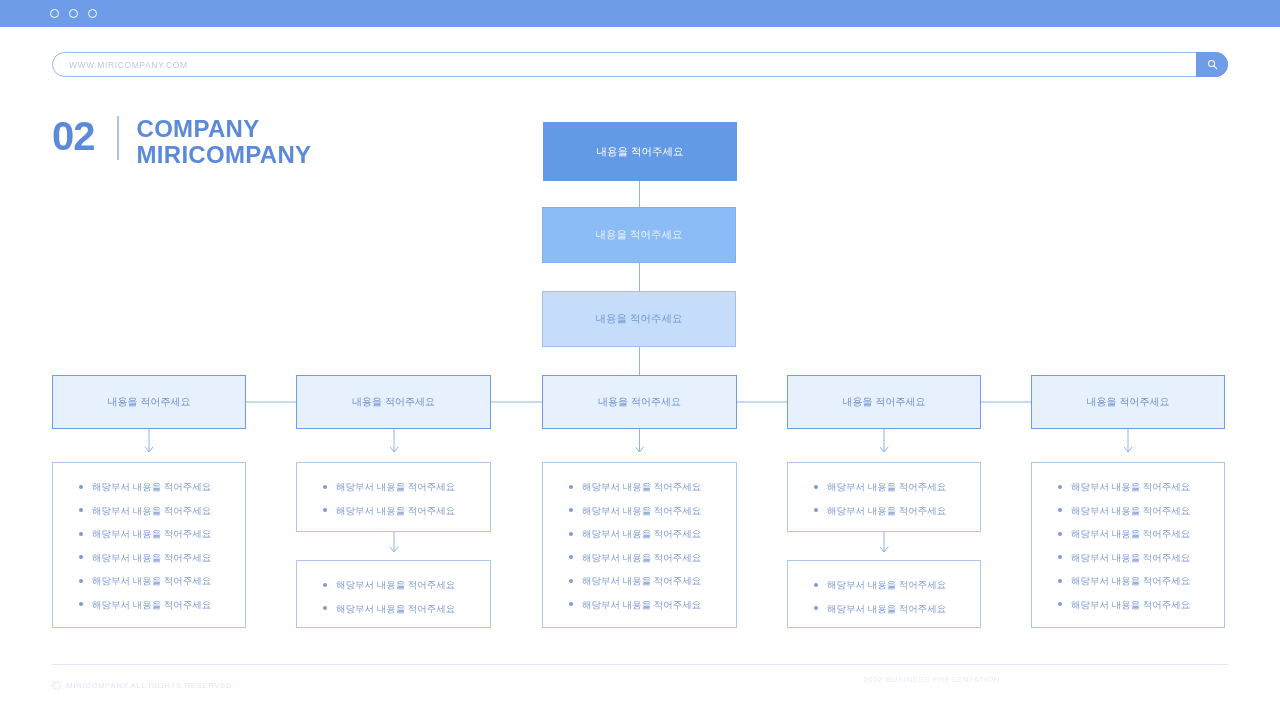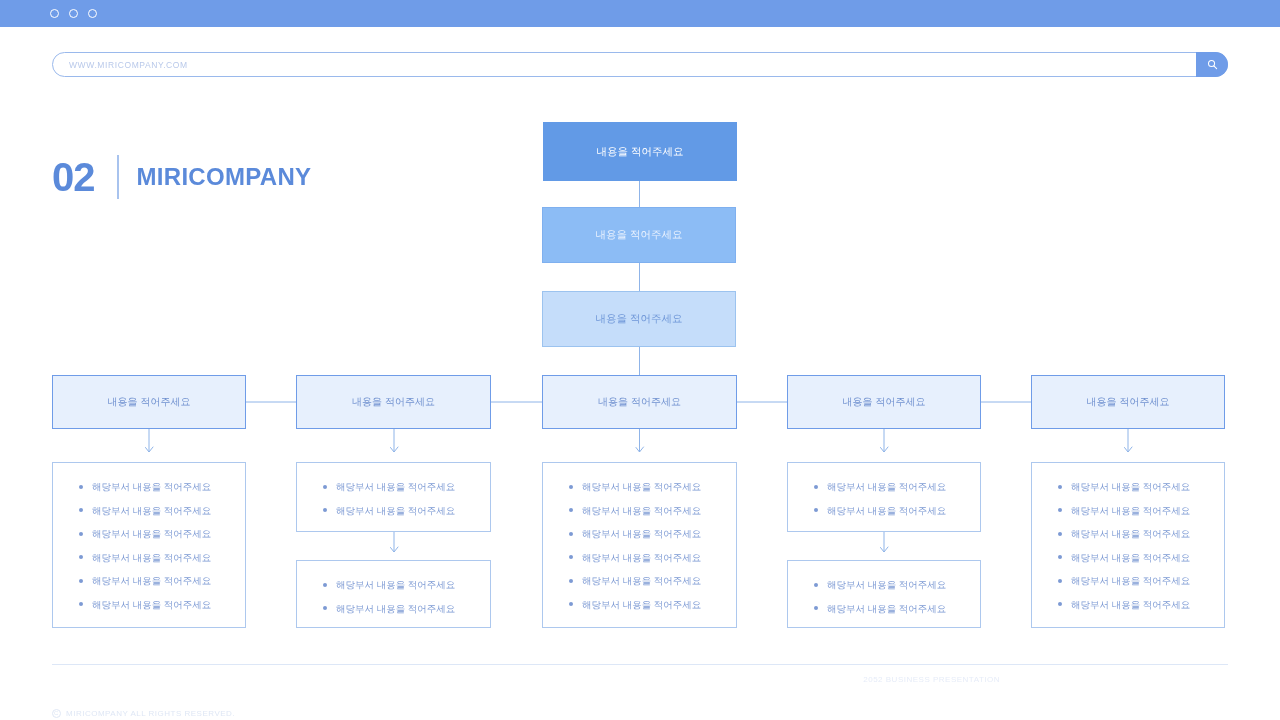--- a/index.html
+++ b/index.html
@@ -51,21 +51,21 @@
     width: 32px; height: 25px;
     background: #6f9ce8;
     border-radius: 0 13px 13px 0;
     display: flex; align-items: center; justify-content: center;
     cursor: pointer;
   }
 
   
   .title-block {
     position: absolute; left: 52px; top: 116px;
-    display: flex; align-items: center; margin-top: 39px;
+    display: flex; 
   }
   .title-num {
     font-size: 40px; font-weight: bold; color: #5b8ada;
     letter-spacing: -1px; line-height: 1;
   }
   .title-rule {
     width: 2px; height: 44px; background: #a8c3ee;
     margin: 0 18px 0 22px;
   }
   .title-main {
@@ -140,21 +140,21 @@
     width: 1280px; height: 720px;
     pointer-events: none;
   }
 
   
   .footer-rule {
     position: absolute; left: 52px; top: 664px;
     width: 1176px; height: 1px; background: #dde7f7;
   }
   .footer-left {
-    position: absolute; left: 52px; top: 709px;
+    position: absolute; left: 52px; top: 681px;
     display: flex; align-items: center;
     font-size: 8px; letter-spacing: 0.5px; color: #dfe7f5;
   }
   .c-mark {
     width: 9px; height: 9px; border-radius: 50%;
     border: 1px solid #dfe7f5; color: #dfe7f5;
     font-size: 6px; line-height: 7px; text-align: center;
     margin-right: 5px;
   }
   .footer-right {
@@ -184,20 +184,21 @@
         <circle cx="6.6" cy="6.6" r="4.4" fill="none" stroke="#ffffff" stroke-width="1.5"></circle>
         <line x1="10" y1="10" x2="14" y2="14" stroke="#ffffff" stroke-width="1.5" stroke-linecap="round"></line>
       </svg>
     </div>
   </div>
 
   <div class="title-block">
     <div class="title-num">02</div>
     <div class="title-rule"></div>
     <div class="title-main">
+      <div>COMPANY</div>
       <div>MIRICOMPANY</div>
     </div>
   </div>
 
   <svg id="wires">
     <g stroke="#8fb4e8" stroke-width="1" fill="none">
 
       <line x1="639.5" y1="181" x2="639.5" y2="207"></line>
 
       <line x1="639.5" y1="263" x2="639.5" y2="291"></line>

